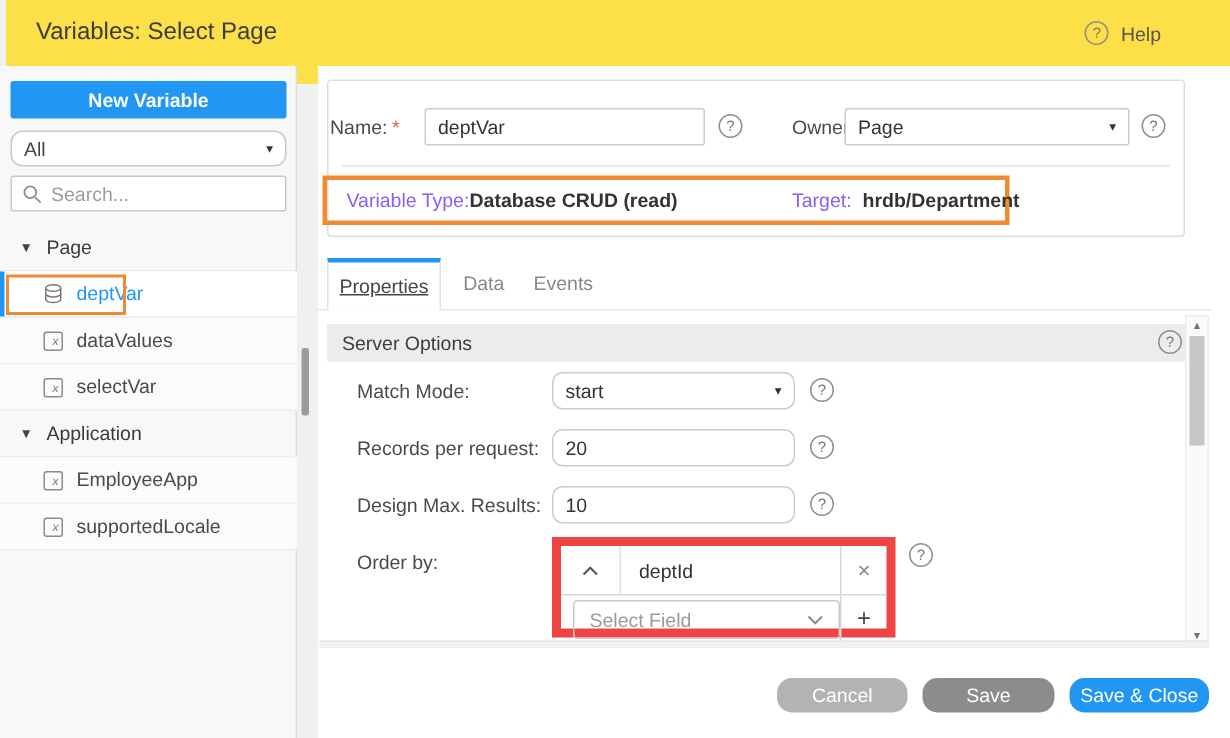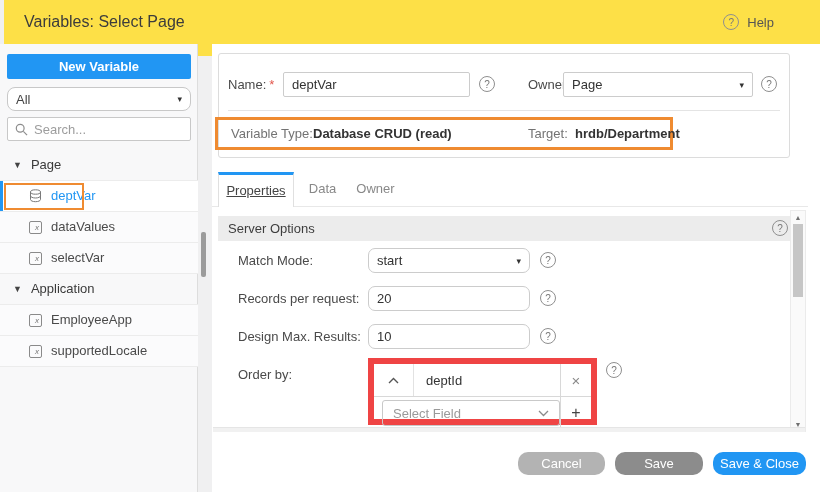--- a/index.html
+++ b/index.html
@@ -49,21 +49,21 @@
   .req { color:#e2574c; margin-left:3px; }
   .text-input { position:absolute; height:25px; border:1px solid #ccc; border-radius:2px; background:#fff; padding:0 8px;
                 font-size:13px; color:#333; outline:none; font-family:"Liberation Sans","DejaVu Sans",sans-serif; }
   .dd { position:absolute; height:25px; background:#fff; border:1px solid #ccc; border-radius:2px; display:flex;
         align-items:center; padding:0 8px; color:#333; cursor:pointer; }
   .q-abs { position:absolute; }
   .card-divider { position:absolute; left:228px; top:110px; width:552px; height:1px; background:#e4e4e4; }
 
   .type-box { position:absolute; left:215px; top:117px; width:458px; height:33px; border:3px solid #ef8b31; background:transparent; }
   .type-box span { position:absolute; top:0; height:27px; line-height:27px; white-space:nowrap; }
-  .tb-label { color:#737373; }
+  .tb-label { color:#8b5cf6; }
   .tb-value { font-weight:bold; color:#333; }
 
   
   .tabstrip-line { position:absolute; left:212px; top:206px; width:596px; height:1px; background:#e8e8e8; }
   .tab-active { position:absolute; left:218px; top:172px; width:76px; height:35px; background:#fff; border:1px solid #e0e0e0;
                 border-top:3px solid #2196f3; border-bottom:none; text-align:center; line-height:31px; color:#444; z-index:2; cursor:pointer;text-decoration:underline; }
   .tab { position:absolute; top:172px; height:34px; line-height:34px; color:#888; text-align:center; cursor:pointer; }
   .tab-data { left:300px; width:45px; }
   .tab-events { left:348px; width:55px; }
 
@@ -171,21 +171,21 @@
         <span class="var-icon">x</span>
         <span class="ilabel">supportedLocale</span>
       </div>
     </div>
   </div>
   <div class="side-scroll-thumb"></div>
 
   <div class="main"></div>
 
   <div class="card"></div>
-  <div class="flabel" style="left:228px; top:72px;">
+  <div class="flabel" style="left:220px; top:72px;">
     <span>Name:</span><span class="req">*</span>
   </div>
   <input class="text-input" style="left: 283px; top: 72px; width: 187px;" type="text" value="deptVar">
   <span class="qmark q-abs" style="left:479px; top:76px;">?</span>
 
   <div class="flabel" style="left:528px; top:72px;">
     <span>Owner:</span><span class="req">*</span>
   </div>
   <div class="dd" style="left:563px; top:72px; width:190px;">
     <span>Page</span>
@@ -198,21 +198,21 @@
   <div class="type-box">
     <span class="tb-label" style="left:13px;">Variable Type:</span>
     <span class="tb-value" style="left:95px;">Database CRUD (read)</span>
     <span class="tb-label" style="left:310px;">Target:</span>
     <span class="tb-value" style="left:357px;">hrdb/Department</span>
   </div>
 
   <div class="tabstrip-line"></div>
   <div class="tab-active">Properties</div>
   <div class="tab tab-data">Data</div>
-  <div class="tab tab-events">Owner</div>
+  <div class="tab tab-events">Events</div>
 
   <div class="section-bar">
     <span class="stitle">Server Options</span>
   </div>
   <span class="qmark q-abs" style="left:772px; top:220px;">?</span>
 
   <div class="prop-label" style="top:248px;">Match Mode:</div>
   <div class="dd prop-ctl" style="top:248px;">
     <span>start</span>
     <span class="caret" style="margin-left:auto; font-size:9px; color:#333;">▾</span>

